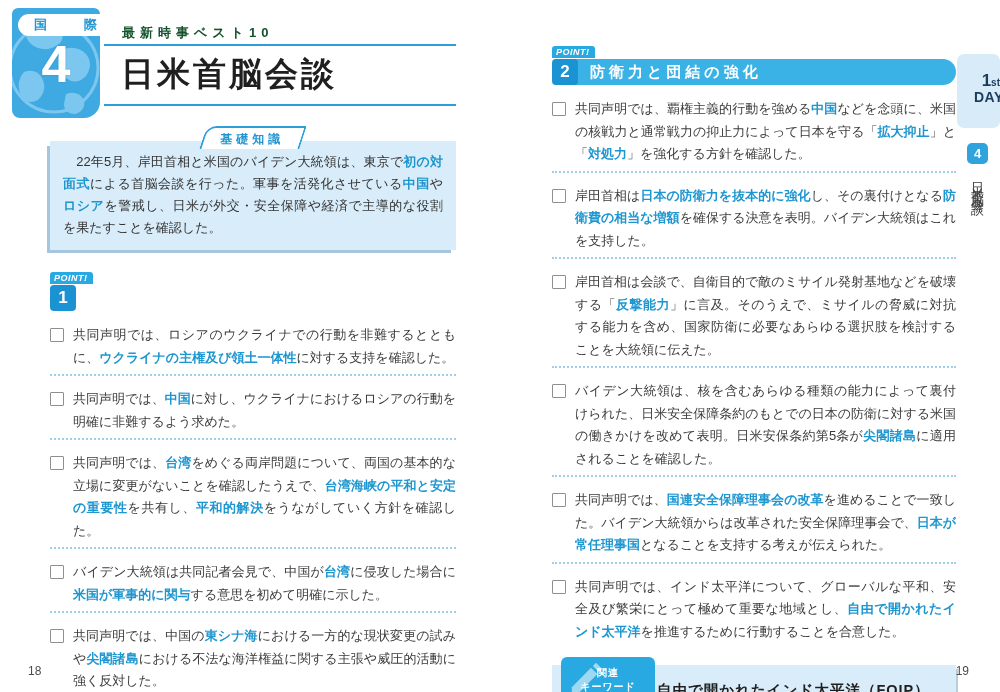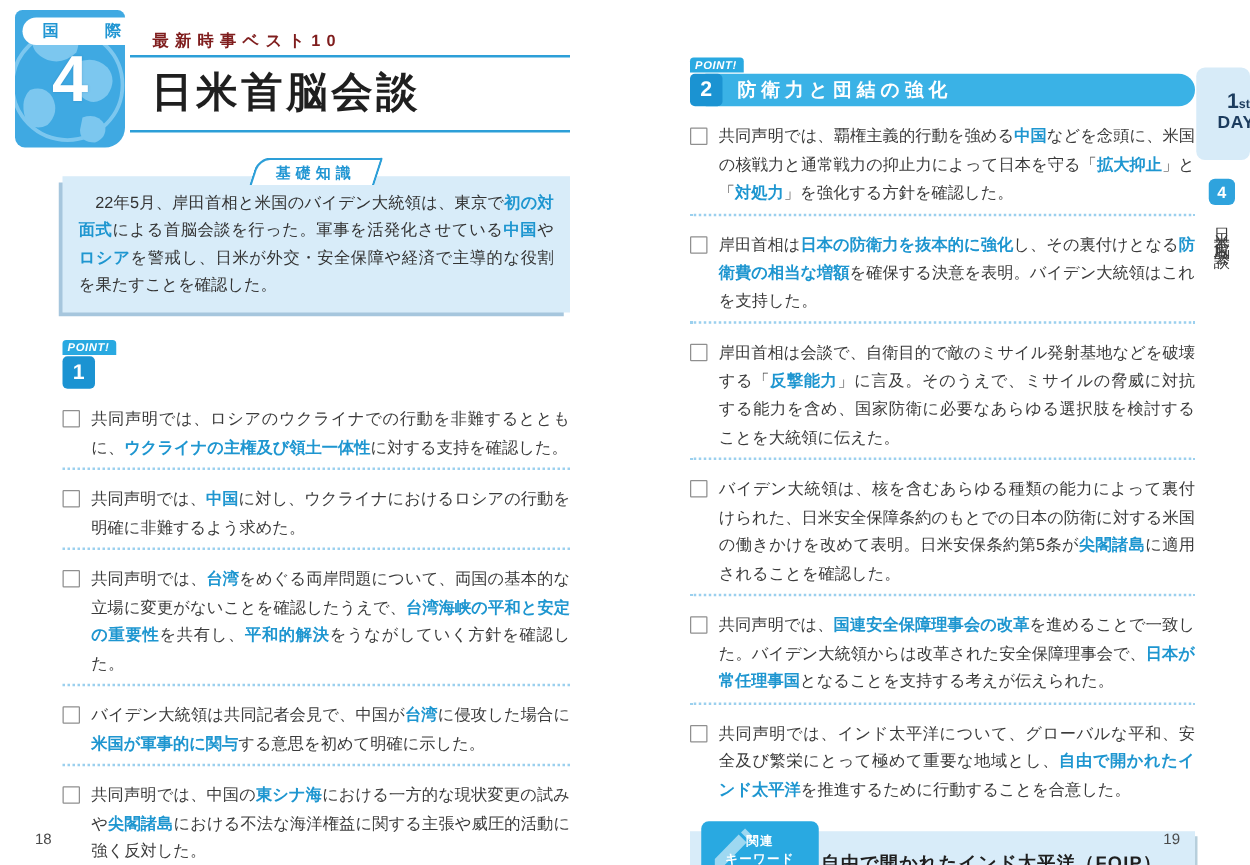--- a/index.html
+++ b/index.html
@@ -10,21 +10,21 @@
   }
   
   .globe-box{position:absolute;left:12px;top:8px;width:88px;height:110px;
     background:#3fa9e2;border-radius:6px 6px 16px 8px;overflow:hidden;}
   .globe-box svg{position:absolute;left:-6px;top:2px;}
   .globe-num{position:absolute;left:0;right:0;top:30px;text-align:center;
     color:#fff;font-size:52px;font-weight:bold;line-height:1;text-shadow:0 0 2px rgba(0,80,140,.25);}
   .category-pill{position:absolute;left:18px;top:14px;z-index:3;background:#fff;
     color:#2196d3;font-weight:bold;font-size:13px;letter-spacing:12px;
     padding:2px 2px 2px 16px;border-radius:12px;white-space:nowrap;}
-  .series-title{position:absolute;left:122px;top:24px;color:#7f1d1d;
+  .series-title{position:absolute;left:122px;top:24px;color:#14532d;
     font-size:13px;font-weight:bold;letter-spacing:5px;}
   .rule{position:absolute;height:2px;background:#2d9fd8;}
   .rule-top{left:104px;top:44px;width:352px;}
   .rule-bottom{left:104px;top:104px;width:352px;}
   .page-title{position:absolute;left:121px;top:52px;font-size:33px;color:#1f1f1f;
     font-weight:600;letter-spacing:3px;}
   
   .col-left{position:absolute;left:50px;top:126px;width:406px;}
   .col-right{position:absolute;left:552px;top:46px;width:404px;}
   
@@ -73,21 +73,21 @@
   .day-tab .d1 small{font-size:10px;font-weight:bold;}
   .day-tab .d2{font-size:14px;letter-spacing:.5px;margin-left:17px;}
   .tab-num{position:absolute;left:967px;top:143px;width:21px;height:21px;background:#2fa3dd;
     border-radius:5px;color:#fff;font-weight:bold;font-size:13px;display:flex;
     align-items:center;justify-content:center;}
   .tab-vertical{position:absolute;left:968px;top:172px;writing-mode:vertical-rl;
     font-size:13px;letter-spacing:4px;color:#3a3a3a;}
   
   .pgnum{position:absolute;bottom:14px;font-size:12px;color:#4a4a4a;}
   .pg-left{left:28px;margin-top:38px;}
-  .pg-right{right:56px;}
+  .pg-right{right:31px;}
 </style>
 </head>
 <body>
 
 <div class="globe-box">
   <svg width="100" height="112" viewBox="0 0 100 112">
     <circle cx="48" cy="58" r="44" fill="none" stroke="#7cc7ef" stroke-width="3"></circle>
     <path d="M20 20 Q35 10 50 16 Q60 20 55 32 Q45 42 32 38 Q18 32 20 20Z" fill="#7cc7ef"></path>
     <path d="M55 40 Q70 34 80 44 Q88 54 80 66 Q70 76 60 68 Q50 56 55 40Z" fill="#7cc7ef"></path>
     <path d="M18 62 Q30 58 36 68 Q42 80 32 90 Q20 96 14 84 Q10 70 18 62Z" fill="#7cc7ef"></path>

